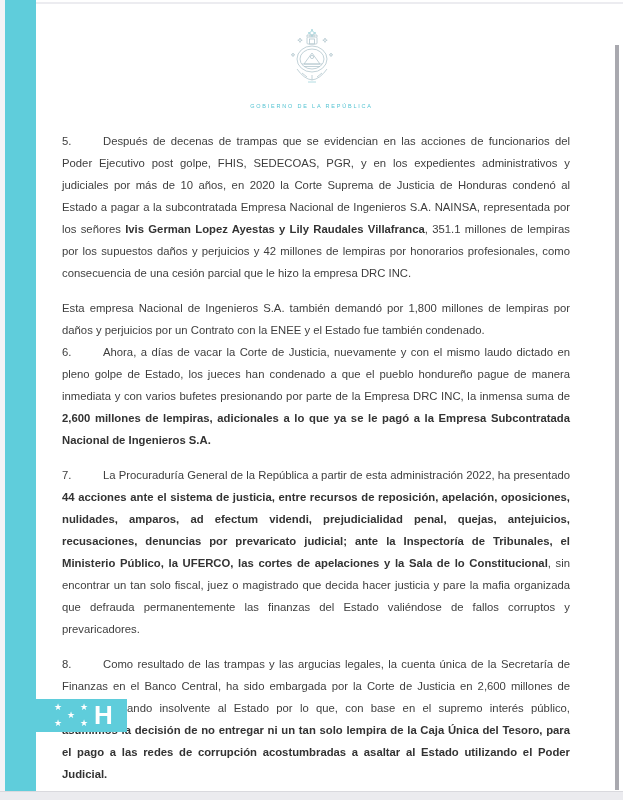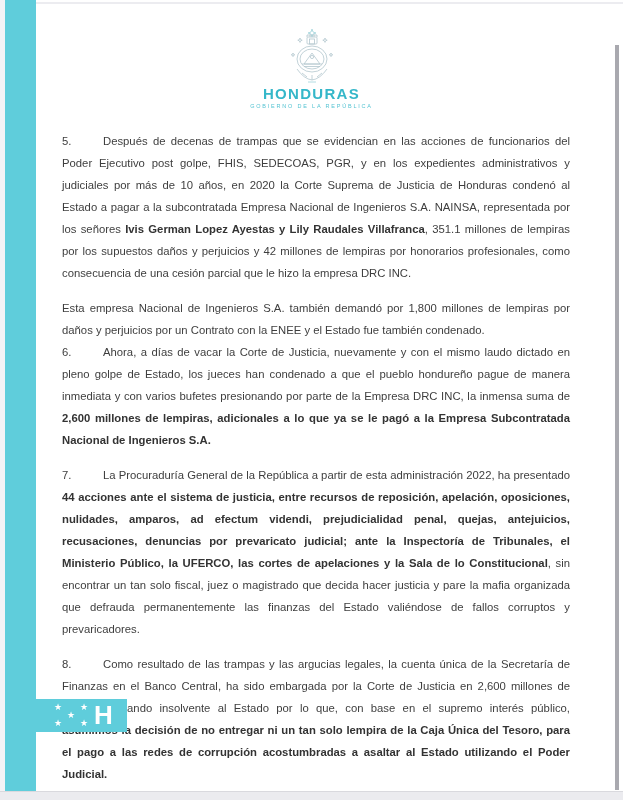--- a/index.html
+++ b/index.html
@@ -80,21 +80,20 @@
     <rect x="29.5" y="12" width="5" height="5"></rect>
     <ellipse cx="32" cy="32" rx="15" ry="13"></ellipse>
     <ellipse cx="32" cy="32" rx="12" ry="10"></ellipse>
     <path d="M24 37 L32 26 L40 37 Z"></path>
     <path d="M22 37 L42 37 M24 39.5 L40 39.5"></path>
     <circle cx="32" cy="30" r="1.6"></circle>
     <path d="M17 42 Q24 52 32 53 Q40 52 47 42"></path>
     <path d="M22 46 L27 50 M42 46 L37 50 M32 48 L32 53"></path>
     <path d="M28 55 L36 55" stroke="#9fd3da"></path>
   </svg>
-  <div class="brand-name">HONDURAS</div>
   <div class="brand-subtitle">GOBIERNO DE LA REPÚBLICA</div>
 
   <div class="content">
     <div id="paragraphs">
         <p class="para"><span class="para-num">5.</span><span>Después de decenas de trampas que se evidencian en las acciones de funcionarios del Poder Ejecutivo post golpe, FHIS, SEDECOAS, PGR, y en los expedientes administrativos y judiciales por más de 10 años, en 2020 la Corte Suprema de Justicia de Honduras condenó al Estado a pagar a la subcontratada Empresa Nacional de Ingenieros S.A. NAINSA, representada por los señores </span><span class="b">Ivis German Lopez Ayestas y Lily Raudales Villafranca</span><span>, 351.1 millones de lempiras por los supuestos daños y perjuicios y 42 millones de lempiras por honorarios profesionales, como consecuencia de una cesión parcial que le hizo la empresa DRC INC.</span></p>
         <p class="para gap"><span>Esta empresa Nacional de Ingenieros S.A. también demandó por 1,800 millones de lempiras por daños y perjuicios por un Contrato con la ENEE y el Estado fue también condenado.</span></p>
         <p class="para"><span class="para-num">6.</span><span>Ahora, a días de vacar la Corte de Justicia, nuevamente y con el mismo laudo dictado en pleno golpe de Estado, los jueces han condenado a que el pueblo hondureño pague de manera inmediata y con varios bufetes presionando por parte de la Empresa DRC INC, la inmensa suma de </span><span class="b">2,600 millones de lempiras, adicionales a lo que ya se le pagó a la Empresa Subcontratada Nacional de Ingenieros S.A.</span></p>
         <p class="para gap"><span class="para-num">7.</span><span>La Procuraduría General de la República a partir de esta administración 2022, ha presentado </span><span class="b">44 acciones ante el sistema de justicia, entre recursos de reposición, apelación, oposiciones, nulidades, amparos, ad efectum videndi, prejudicialidad penal, quejas, antejuicios, recusaciones, denuncias por prevaricato judicial; ante la Inspectoría de Tribunales, el Ministerio Público, la UFERCO, las cortes de apelaciones y la Sala de lo Constitucional</span><span>, sin encontrar un tan solo fiscal, juez o magistrado que decida hacer justicia y pare la mafia organizada que defrauda permanentemente las finanzas del Estado valiéndose de fallos corruptos y prevaricadores.</span></p>
         <p class="para gap"><span class="para-num">8.</span><span>Como resultado de las trampas y las argucias legales, la cuenta única de la Secretaría de Finanzas en el Banco Central, ha sido embargada por la Corte de Justicia en 2,600 millones de lempiras dejando insolvente al Estado por lo que, con base en el supremo interés público, </span><span class="b">asumimos la decisión de no entregar ni un tan solo lempira de la Caja Única del Tesoro, para el pago a las redes de corrupción acostumbradas a asaltar al Estado utilizando el Poder Judicial.</span></p>
       </div>

